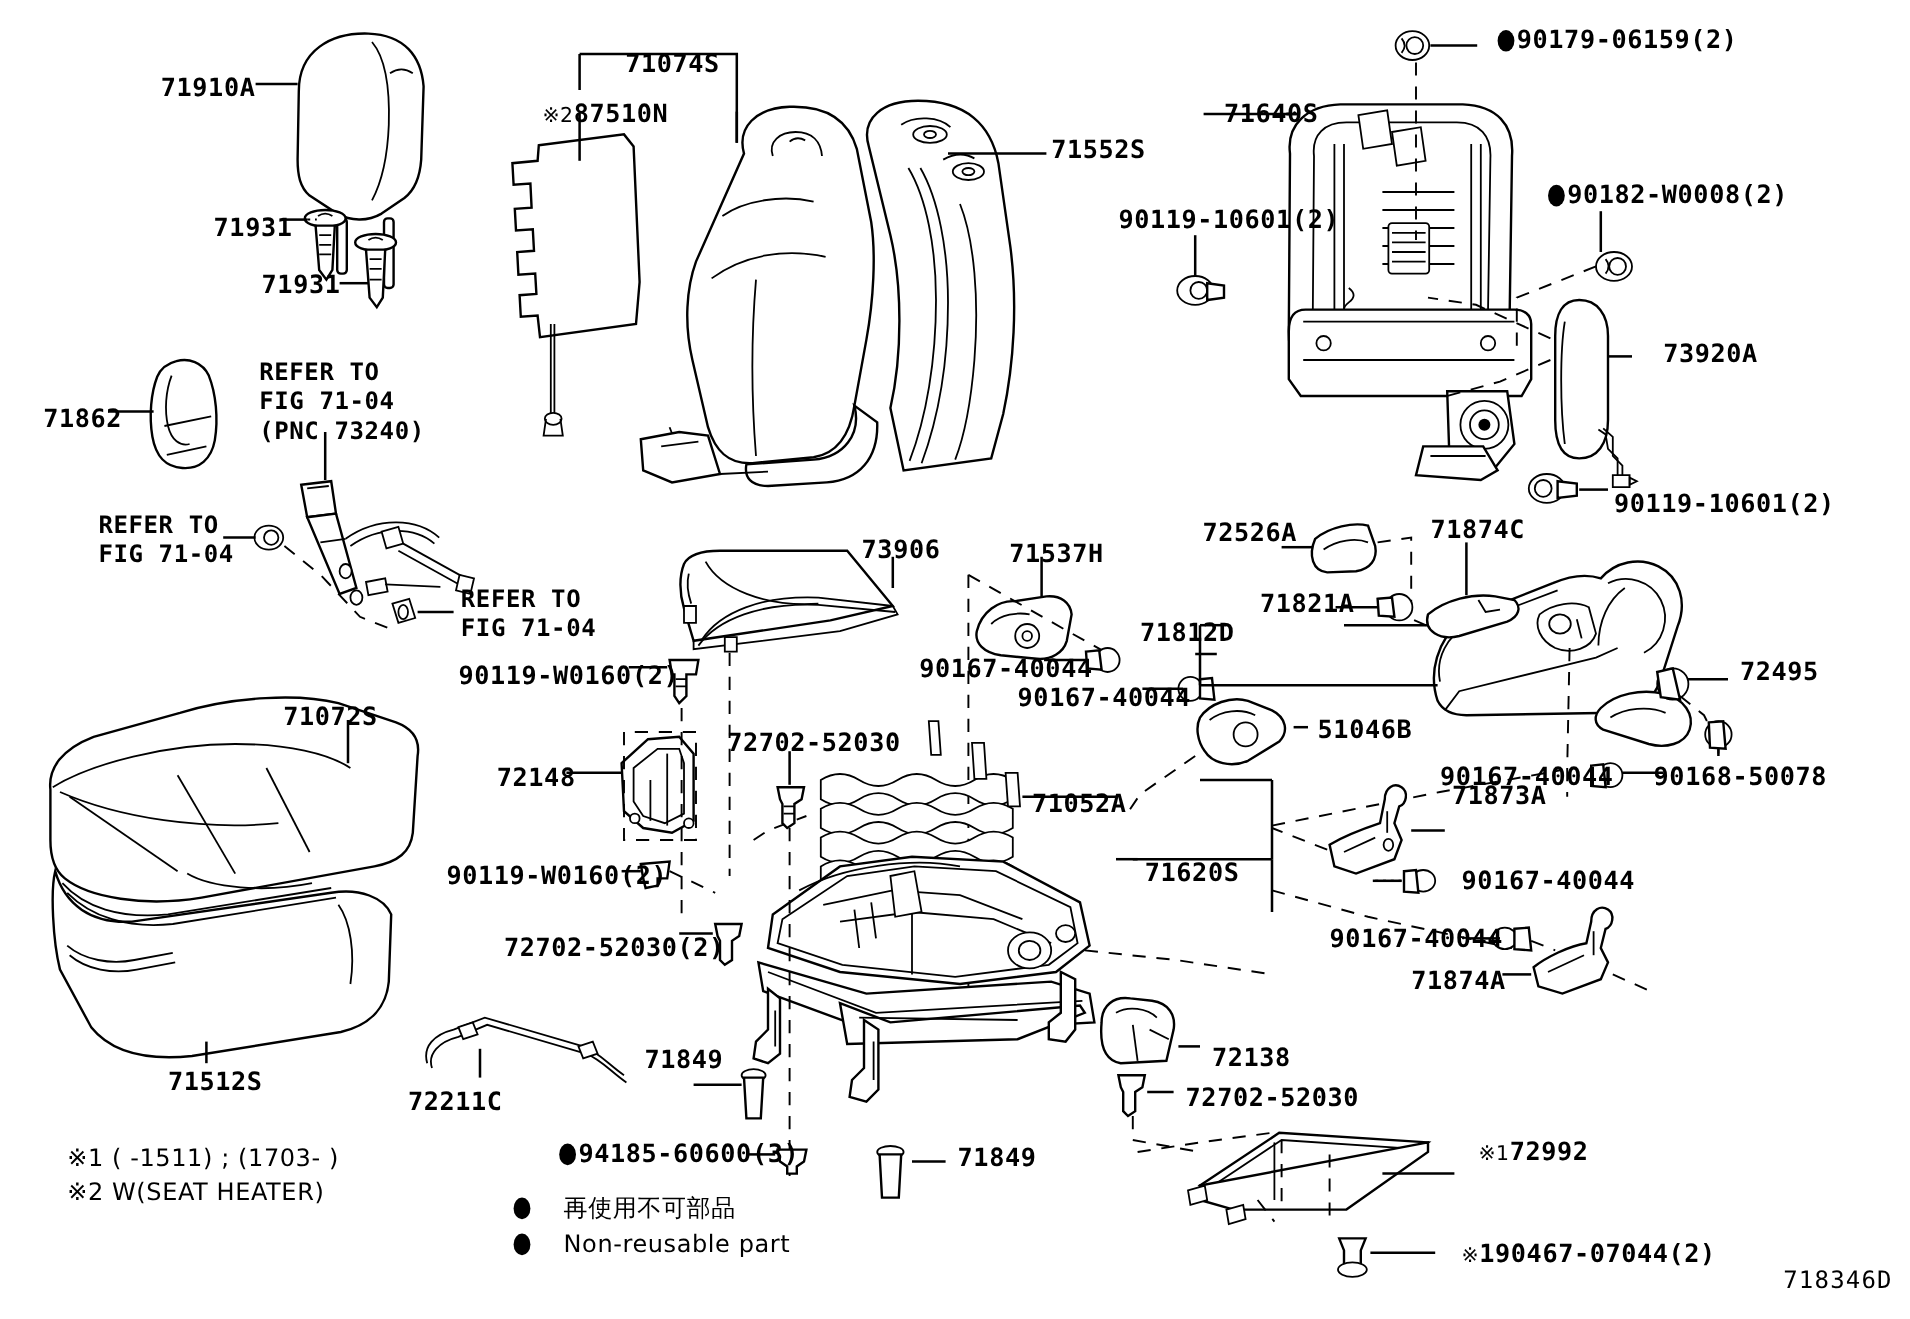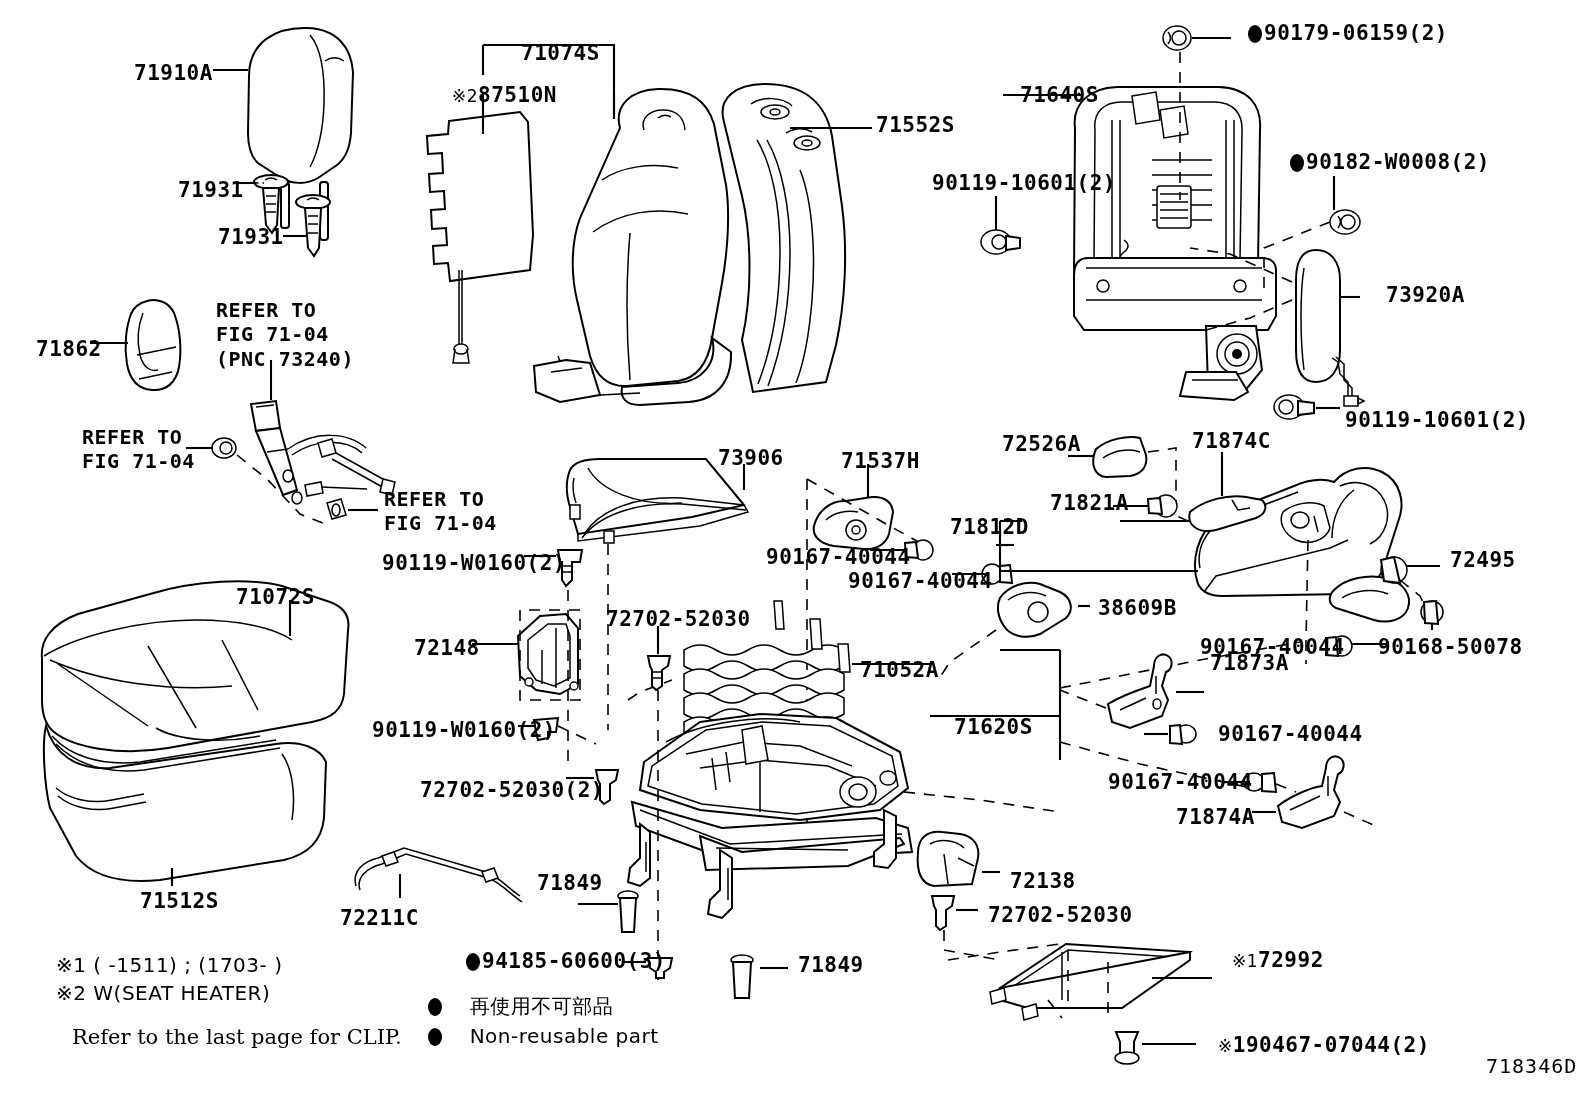--- a/index.html
+++ b/index.html
@@ -540,21 +540,21 @@
       <div class="lbl" style="left: 36px; top: 338px;"><span>71862</span></div>
       <div class="lbl" style="left: 1002px; top: 433px;"><span>72526A</span></div>
       <div class="lbl" style="left: 1192px; top: 430px;"><span>71874C</span></div>
       <div class="lbl" style="left: 1050px; top: 492px;"><span>71821A</span></div>
       <div class="lbl" style="left: 950px; top: 516px;"><span>71812D</span></div>
       <div class="lbl" style="left: 1450px; top: 549px;"><span>72495</span></div>
       <div class="lbl" style="left: 718px; top: 447px;"><span>73906</span></div>
       <div class="lbl" style="left: 841px; top: 450px;"><span>71537H</span></div>
       <div class="lbl" style="left: 766px; top: 546px;"><span>90167-40044</span></div>
       <div class="lbl" style="left: 848px; top: 570px;"><span>90167-40044</span></div>
-      <div class="lbl" style="left: 1098px; top: 597px;"><span>38609B</span></div>
+      <div class="lbl" style="left: 1098px; top: 597px;"><span>51046B</span></div>
       <div class="lbl" style="left: 1200px; top: 636px;"><span>90167-40044</span></div>
       <div class="lbl" style="left: 1378px; top: 636px;"><span>90168-50078</span></div>
       <div class="lbl" style="left: 382px; top: 552px;"><span>90119-W0160(2)</span></div>
       <div class="lbl" style="left: 606px; top: 608px;"><span>72702-52030</span></div>
       <div class="lbl" style="left: 414px; top: 637px;"><span>72148</span></div>
       <div class="lbl" style="left: 860px; top: 659px;"><span>71052A</span></div>
       <div class="lbl" style="left: 372px; top: 719px;"><span>90119-W0160(2)</span></div>
       <div class="lbl" style="left: 954px; top: 716px;"><span>71620S</span></div>
       <div class="lbl" style="left: 1210px; top: 652px;"><span>71873A</span></div>
       <div class="lbl" style="left: 1218px; top: 723px;"><span>90167-40044</span></div>
@@ -583,21 +583,20 @@
         <div>FIG 71-04</div>
       </div>
       <div class="lbl refer" style="left: 384px; top: 487px;">
         <div>REFER TO</div>
         <div>FIG 71-04</div>
       </div>
     </div>
 
   <div class="lbl jp" style="left:44px; top:955px;">※1 (    -1511) ; (1703-    )</div>
   <div class="lbl jp" style="left:44px; top:983px;">※2 W(SEAT HEATER)</div>
-  <div class="lbl note" style="left:72px; top:1026px;">Refer to the last page for CLIP.</div>
 
   <div style="position:absolute;left:428px;top:996px;">
     <span class="dot"></span>
     <span class="lbl jp" style="position:relative;left:4px;top:0;display:inline-block;">再使用不可部品</span>
   </div>
   <div style="position:absolute;left:428px;top:1026px;">
     <span class="dot"></span>
     <span class="lbl jp" style="position:relative;left:4px;top:0;display:inline-block;">Non-reusable part</span>
   </div>
 

